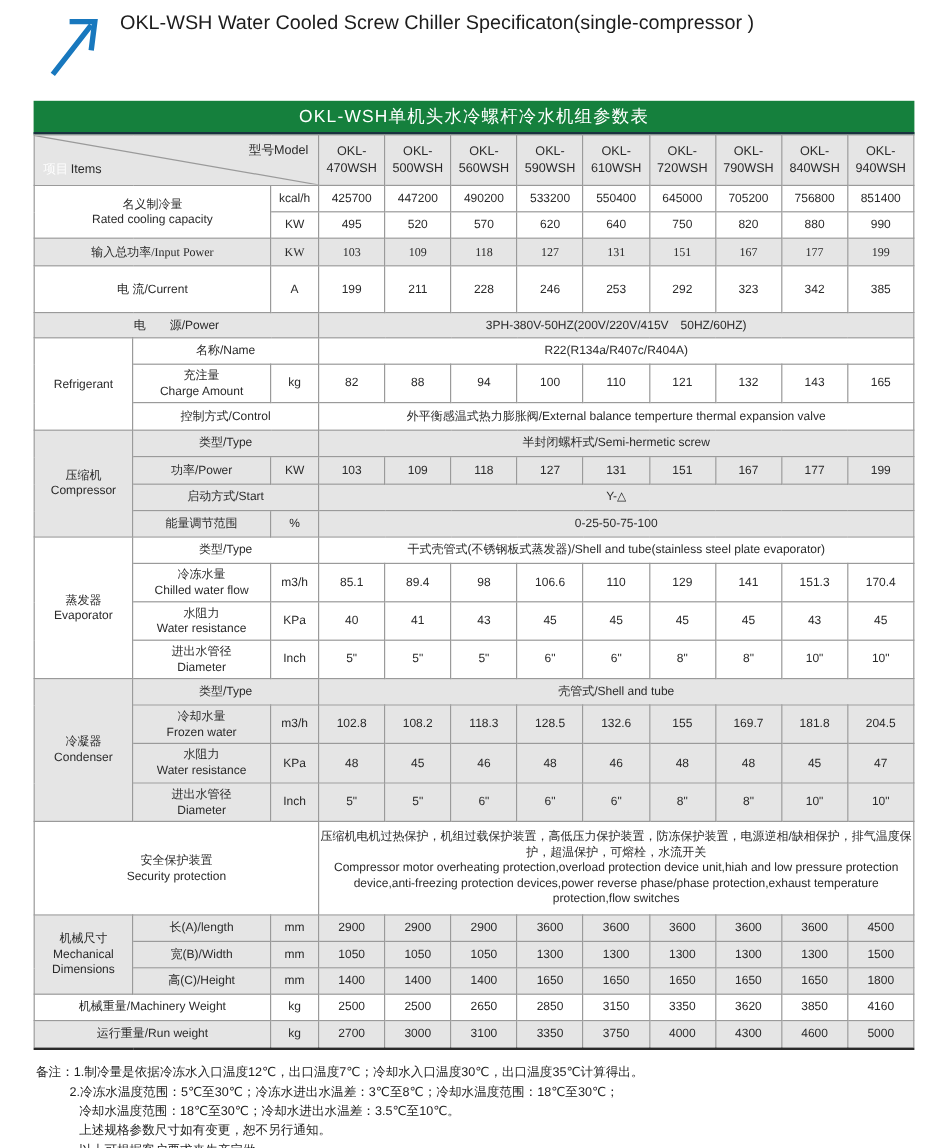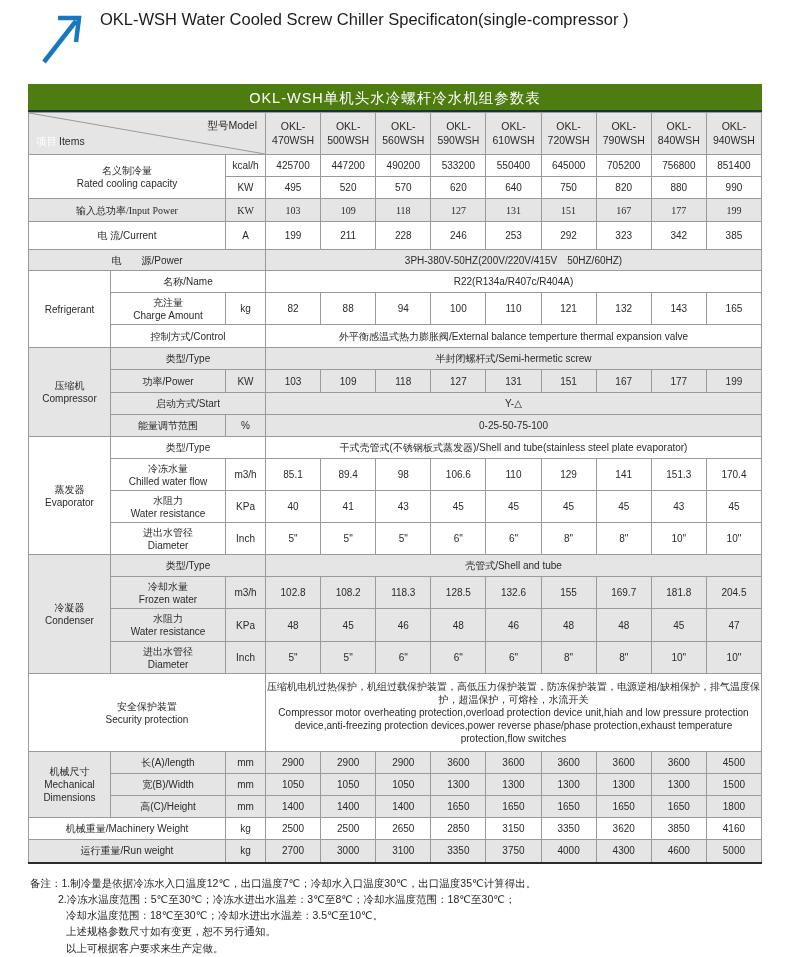--- a/index.html
+++ b/index.html
@@ -10,21 +10,21 @@
     color:#2a2a2a; overflow:hidden;
   }
   
   .doc-header { position:relative; height:78px; padding:8px 0 0 100px; }
   .logo { position:absolute; left:38px; top:10px; width:52px; height:56px; }
   .title-zh { font-size:25px; color:#1c1c1c; letter-spacing:0.5px; line-height:1.15; white-space:nowrap; }
   .title-en { font-size:16.5px; color:#1c1c1c; margin-top:2px; white-space:nowrap; }
   
   .banner {
     margin:6px 28px 0 28px; height:28px; line-height:28px;
-    background:#4d7c0f; color:#ffffff; text-align:center;
+    background:#15803d; color:#ffffff; text-align:center;
     font-size:14.5px; letter-spacing:1px;
     border-bottom:2px solid #19323f;
   }
   
   table.spec {
     margin:0 28px; width:734px; border-collapse:collapse; table-layout:fixed;
     font-size:10px; color:#2a2a2a;
     border:1px solid #5a5a5a; border-bottom:2px solid #2b2b2b;
   }
   table.spec td, table.spec th {
@@ -128,21 +128,21 @@
         <td class="v">103</td>
         <td class="v">109</td>
         <td class="v">118</td>
         <td class="v">127</td>
         <td class="v">131</td>
         <td class="v">151</td>
         <td class="v">167</td>
         <td class="v">177</td>
         <td class="v">199</td>
       </tr>
-      <tr style="height: 28px;">
+      <tr style="height: 39px;">
         <td colspan="2" class="label">电  流/Current</td>
         <td class="unit">A</td>
         <td class="v">199</td>
         <td class="v">211</td>
         <td class="v">228</td>
         <td class="v">246</td>
         <td class="v">253</td>
         <td class="v">292</td>
         <td class="v">323</td>
         <td class="v">342</td>

